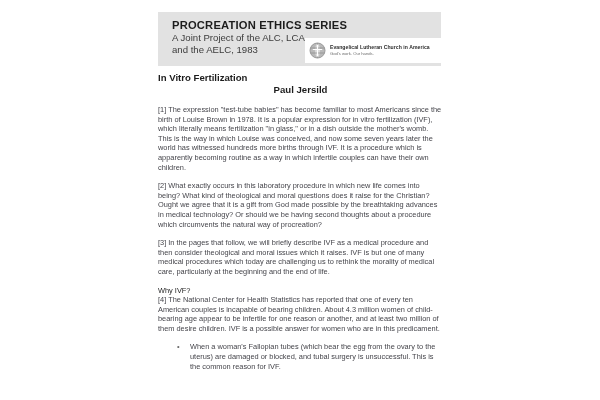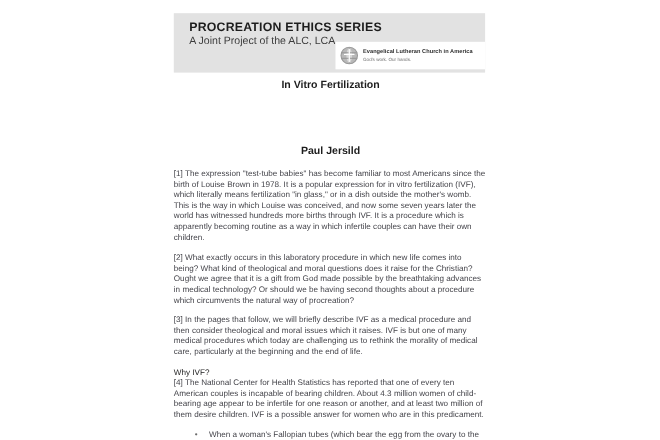--- a/index.html
+++ b/index.html
@@ -98,34 +98,33 @@
 
   
   .article {
     position: absolute;
     left: 158px;
     top: 72px;
     width: 285px;
   }
 
   .doc-title {
-    text-align: center;
+    text-align: left;
     font-size: 9.6px;
     font-weight: bold;
     color: #1d1d1d;
     line-height: 11.5px;
   }
   .doc-author {
     text-align: center;
     font-size: 9.6px;
     font-weight: bold;
     color: #1d1d1d;
     line-height: 11.5px;
     margin-bottom: 10px;
-    margin-top: 48px;
   }
 
   p.body-par {
     margin: 0 0 9px 0;
     font-size: 7.4px;
     line-height: 9.6px;
     color: #44444a;
     text-align: left;
   }
 
@@ -163,20 +162,21 @@
 <body>
 
 <div class="page">
 
   <div class="header-band"></div>
 
   <div class="series-title">PROCREATION ETHICS SERIES</div>
 
   <div class="series-sub">
     <span>A Joint Project of the ALC, LCA,</span>
+    <span>and the AELC, 1983</span>
   </div>
 
   <div class="logo-box">
     <svg class="logo-emblem" viewBox="0 0 34 34">
       <circle cx="17" cy="17" r="15" fill="#b9b9b9"></circle>
       <path d="M17 2 C10 9, 10 25, 17 32 C24 25, 24 9, 17 2 Z" fill="#d8d8d8"></path>
       <path d="M2.5 12 H31.5 M2.5 22 H31.5" stroke="#8f8f8f" stroke-width="1.6" fill="none"></path>
       <path d="M17 2 V32" stroke="#8f8f8f" stroke-width="1.6"></path>
       <circle cx="17" cy="17" r="15" fill="none" stroke="#9a9a9a" stroke-width="2"></circle>
       <path d="M17 6 V28 M8.5 15 H25.5" stroke="#ffffff" stroke-width="2.4" stroke-linecap="round"></path>
@@ -195,19 +195,19 @@
     <p class="body-par">[1] The expression "test-tube babies" has become familiar to most Americans since the birth of Louise Brown in 1978. It is a popular expression for in vitro fertilization (IVF), which literally means fertilization "in glass," or in a dish outside the mother's womb. This is the way in which Louise was conceived, and now some seven years later the world has witnessed hundreds more births through IVF. It is a procedure which is apparently becoming routine as a way in which infertile couples can have their own children.</p>
     <p class="body-par">[2] What exactly occurs in this laboratory procedure in which new life comes into being? What kind of theological and moral questions does it raise for the Christian? Ought we agree that it is a gift from God made possible by the breathtaking advances in medical technology? Or should we be having second thoughts about a procedure which circumvents the natural way of procreation?</p>
     <p class="body-par">[3] In the pages that follow, we will briefly describe IVF as a medical procedure and then consider theological and moral issues which it raises. IVF is but one of many medical procedures which today are challenging us to rethink the morality of medical care, particularly at the beginning and the end of life.</p>
 
     <h2 class="section-head">Why IVF?</h2>
     <p class="body-par">[4] The National Center for Health Statistics has reported that one of every ten American couples is incapable of bearing children. About 4.3 million women of child-bearing age appear to be infertile for one reason or another, and at least two million of them desire children. IVF is a possible answer for women who are in this predicament.</p>
 
     <ul class="bullets">
       <li>
         <span class="marker">•</span>
-        <span>When a woman's Fallopian tubes (which bear the egg from the ovary to the uterus) are damaged or blocked, and tubal medical is unsuccessful. This is the common reason for IVF.</span>
+        <span>When a woman's Fallopian tubes (which bear the egg from the ovary to the uterus) are damaged or blocked, and tubal surgery is unsuccessful. This is the common reason for IVF.</span>
       </li>
 
     </ul>
 
   </div>
 </div>
 
 </body></html>

